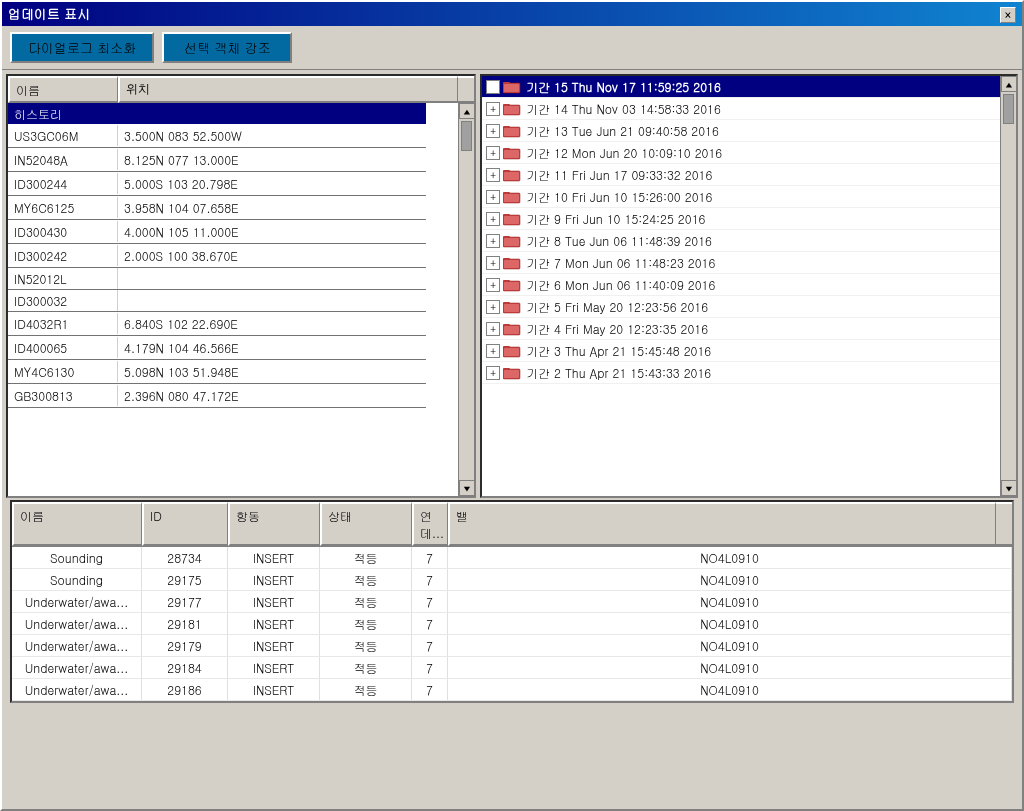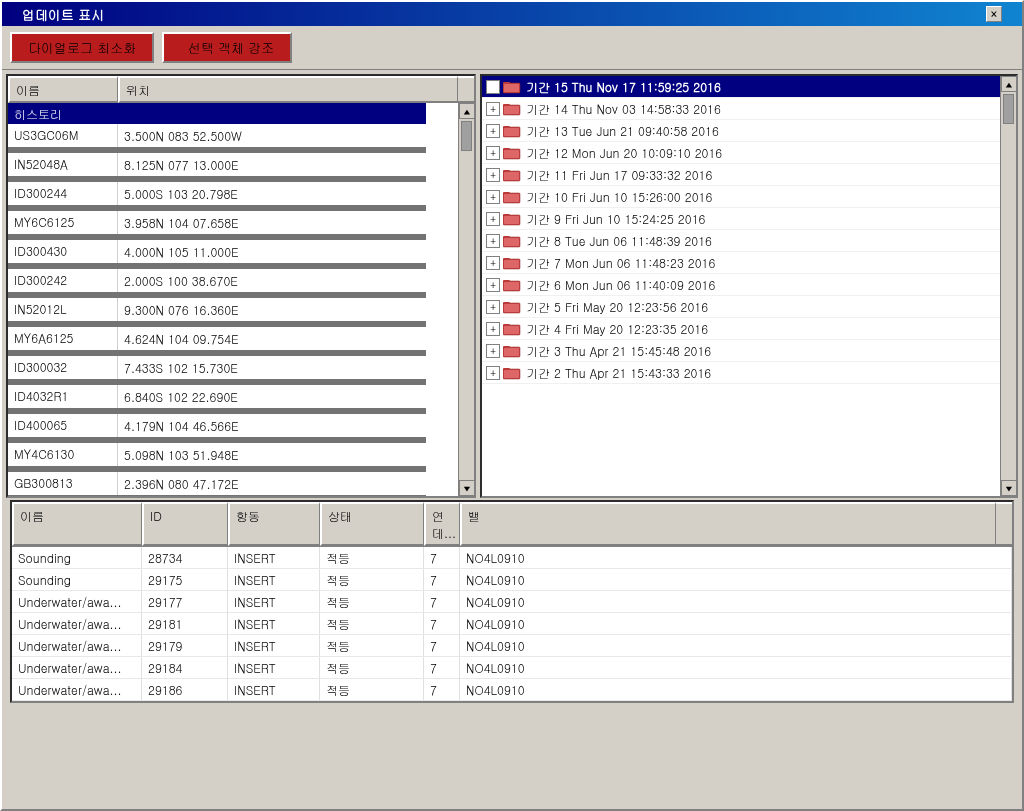--- a/index.html
+++ b/index.html
@@ -17,24 +17,24 @@
       min-height: 811px;
       background: #d4d0c8;
       border: 2px solid #808080;
       border-top-color: #ffffff;
       border-left-color: #ffffff;
       box-shadow: 2px 2px 4px rgba(0,0,0,0.5);
     }
     .title-bar {
       background: linear-gradient(to right, #000080, #1084d0);
       color: white;
-      padding: 3px 20px;
+      padding: 3px 6px;
       display: flex;
       justify-content: space-between;
-      align-items: center;
+      align-items: flex-end;
       height: 24px;
     }
     .title-bar-text {
       font-size: 13px;
       font-weight: bold;
     }
     .close-btn {
       background: #d4d0c8;
       border: 1px solid #808080;
       border-top-color: #ffffff;
@@ -50,30 +50,29 @@
       color: black;
     }
     .toolbar {
       padding: 6px 8px;
       display: flex;
       gap: 8px;
       background: #d4d0c8;
       border-bottom: 1px solid #808080;
     }
     .toolbar-btn {
-      background: #b91c1c;
+      background: #0369a1;
       border: 2px solid #808080;
       border-top-color: #ffffff;
       border-left-color: #ffffff;
       padding: 4px 16px;
       font-size: 13px;
       cursor: pointer;
       font-family: 'MS Gothic', 'Gulim', monospace, sans-serif;
       min-width: 130px;
-      text-align: right;
     }
     .left-panel {
       flex: 0 0 470px;
       display: flex;
       flex-direction: column;
       border: 2px inset #808080;
       background: white;
       overflow: hidden;
     }
     .right-panel {
@@ -99,24 +98,26 @@
       background: #d4d0c8;
       position: sticky;
       top: 0;
     }
     .lh-name {
       width: 110px;
       flex-shrink: 0;
     }
     .lh-pos {
       flex: 1;
+      font-family: Liberation Serif, serif;
     }
     .table-row-left {
       display: flex;
-      border-bottom: 6px solid #737373;
+      border-bottom: 1px solid #737373;
+      align-items: center;
     }
     .cell-name {
       width: 110px;
       flex-shrink: 0;
       padding: 2px 6px;
       border-right: 1px solid #d0d0d0;
       font-size: 12px;
     }
     .cell-pos {
       flex: 1;
@@ -238,25 +239,26 @@
       display: flex;
       border-bottom: 1px solid #e8e8e8;
     }
     .bc {
       padding: 2px 6px;
       border-right: 1px solid #e0e0e0;
       font-size: 12px;
       overflow: hidden;
       text-overflow: ellipsis;
       white-space: nowrap;
+      text-align: center;
     }
     .bc-name { width: 130px; }
     .bc-id { width: 86px; }
     .bc-action { width: 92px; }
-    .bc-status { width: 104px; }
+    .bc-status { width: 92px; }
     .bc-priority { width: 36px; }
     .bc-val { flex: 1; }
     .panels-wrapper {
       display: flex;
       flex-direction: column;
       height: calc(100% - 32px);
     }
     .top-panels {
       display: flex;
       padding: 4px 4px 2px 4px;
@@ -341,29 +343,23 @@
                 <div class="table-row-left">
     <div class="cell-name">ID300430</div>
     <div class="cell-pos">4.000N 105 11.000E</div>
   </div>
                 <div class="table-row-left">
     <div class="cell-name">ID300242</div>
     <div class="cell-pos">2.000S 100 38.670E</div>
   </div>
                 <div class="table-row-left">
     <div class="cell-name">IN52012L</div>
-    <div class="cell-pos">9.300N 076 16.360E</div>
-  </div>
-                <div class="table-row-left">
-    <div class="cell-name">MY6A6125</div>
-    <div class="cell-pos">4.624N 104 09.754E</div>
   </div>
                 <div class="table-row-left">
     <div class="cell-name">ID300032</div>
-    <div class="cell-pos">7.433S 102 15.730E</div>
   </div>
                 <div class="table-row-left">
     <div class="cell-name">ID4032R1</div>
     <div class="cell-pos">6.840S 102 22.690E</div>
   </div>
                 <div class="table-row-left">
     <div class="cell-name">ID400065</div>
     <div class="cell-pos">4.179N 104 46.566E</div>
   </div>
                 <div class="table-row-left">

